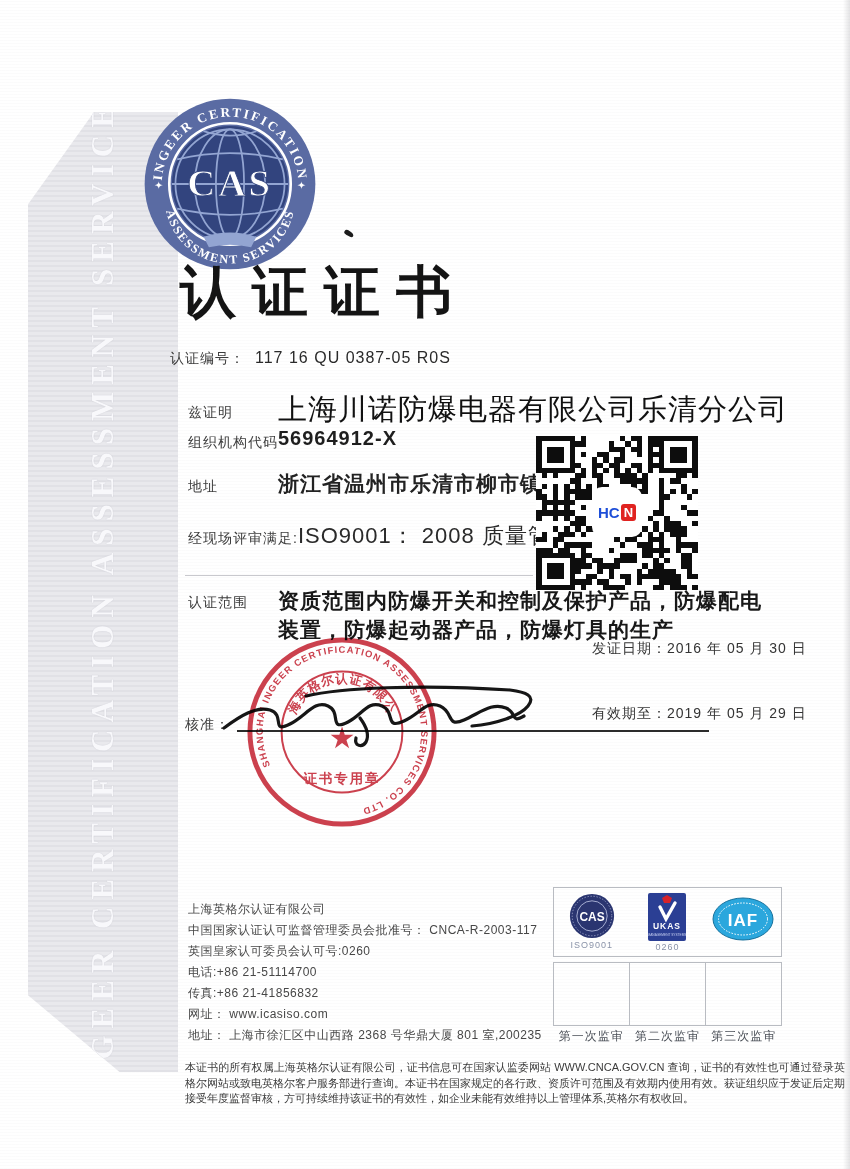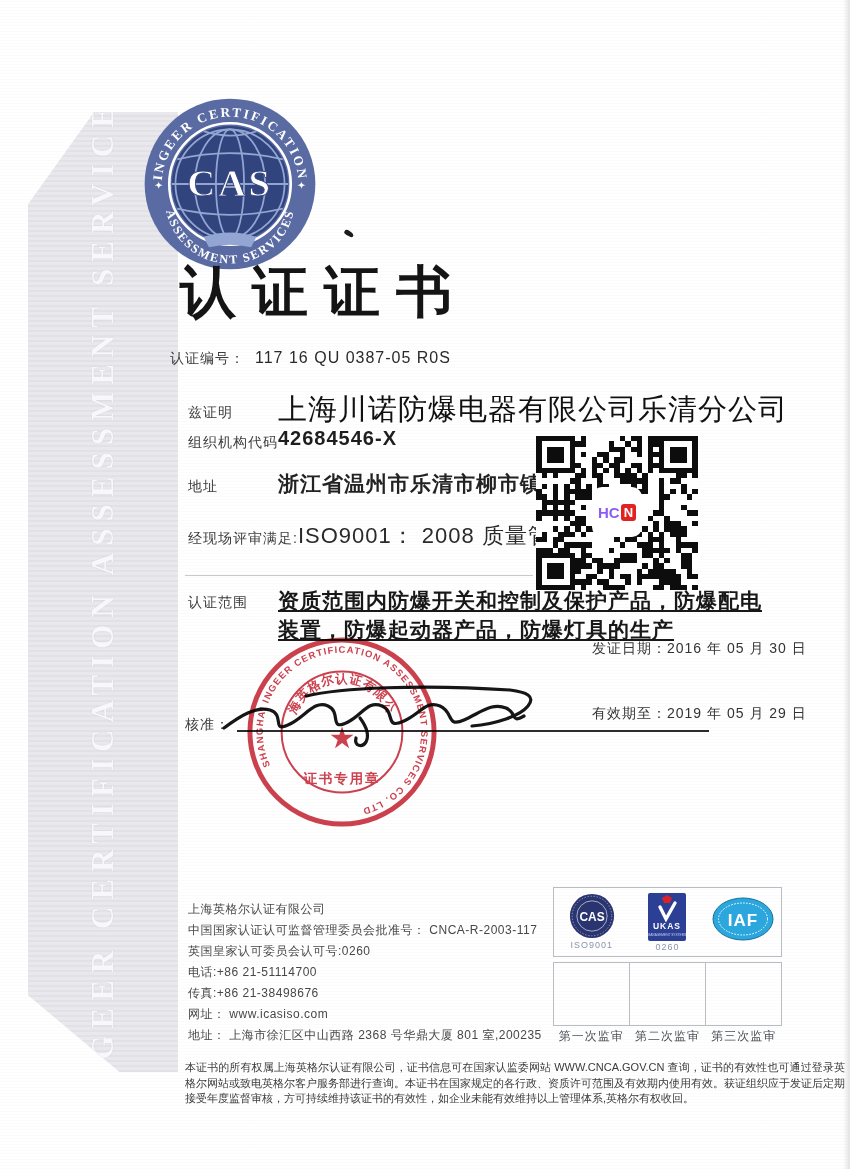--- a/index.html
+++ b/index.html
@@ -29,29 +29,29 @@
   .company{left:278px;top:390px;font-size:29px;font-weight:normal;color:#111;letter-spacing:1px;}
   .lbl-certify{left:188px;top:404px;}
   .lbl-orgcode{left:188px;top:434px;}
   .val-orgcode{left:278px;top:427px;font-size:20px;font-weight:bold;letter-spacing:1px;}
   .lbl-address{left:188px;top:478px;}
   .val-address{left:278px;top:470px;font-size:21px;font-weight:bold;color:#222;letter-spacing:1px;}
   .row-audit{left:188px;top:521px;font-size:14px;color:#3c3c3c;}
   .row-audit .val{font-size:22px;color:#2a2a2a;letter-spacing:1px;}
   .scope-sep{left:185px;top:575px;width:348px;height:1px;background:#c9c9ce;}
   .lbl-scope{left:188px;top:594px;}
-  .scope{left:278px;top:586px;font-size:21px;font-weight:bold;color:#181818;line-height:29px;letter-spacing:1px;text-decoration:underline;}
+  .scope{left:278px;top:586px;font-size:21px;font-weight:bold;color:#181818;line-height:29px;letter-spacing:1px;}
 
   
   .qr{left:536px;top:436px;width:162px;height:154px;background:#fff;}
   .qr svg{width:100%;height:100%;shape-rendering:crispEdges;}
   .qr-logo{left:594px;top:489px;width:46px;height:46px;background:#fff;border-radius:8px;
            box-shadow:0 0 0 2px #fff;display:flex;align-items:center;justify-content:center;
            font-weight:bold;font-size:15px;}
-  .qr-logo .hc{color:#8b5cf6;letter-spacing:0;}
+  .qr-logo .hc{color:#1d4ed8;letter-spacing:0;}
   .qr-logo .nbox{display:inline-block;background:#e02320;color:#fff;border-radius:3px;
            padding:0 3px;margin-left:1px;font-size:13px;line-height:17px;}
 
   
   .dates{font-size:14px;color:#343434;letter-spacing:1px;}
   .d1{left:592px;top:640px;} .d2{left:592px;top:705px;}
   .lbl-approve{left:185px;top:716px;}
   .approve-line{left:237px;top:730px;width:472px;height:1.5px;background:#2b2b2b;}
   .seal{left:243px;top:633px;width:198px;height:198px;mix-blend-mode:multiply;opacity:.93;}
   .sig{left:210px;top:666px;width:335px;height:90px;mix-blend-mode:multiply;}
@@ -121,21 +121,21 @@
   <div class="abs title">认证证书</div>
 
   <div class="abs row-certno">
     <span class="lbl">认证编号：</span><span class="val">117 16 QU 0387-05 R0S</span>
   </div>
 
   <div class="abs lbl lbl-certify">兹证明</div>
   <div class="abs company">上海川诺防爆电器有限公司乐清分公司</div>
 
   <div class="abs lbl lbl-orgcode">组织机构代码</div>
-  <div class="abs val val-orgcode">42684546-X</div>
+  <div class="abs val val-orgcode">56964912-X</div>
 
   <div class="abs lbl lbl-address">地址</div>
   <div class="abs val-address">浙江省温州市乐清市柳市镇</div>
 
   <div class="abs row-audit">
     <span class="lbl">经现场评审满足:</span><span class="val">ISO9001： 2008 质量管理</span>
   </div>
 
   <div class="abs scope-sep"></div>
 
@@ -615,21 +615,21 @@
       <path d="M 96,30 C 130,22 210,18 300,24 C 316,26 326,30 318,40 C 310,50 286,58 262,60"></path>
       <path d="M 150,52 C 156,60 160,68 156,76 C 152,82 144,80 146,72"></path>
     </g>
   </svg>
 
   <div class="abs issuer">
     <div>上海英格尔认证有限公司</div>
     <div>中国国家认证认可监督管理委员会批准号： CNCA-R-2003-117</div>
     <div>英国皇家认可委员会认可号:0260</div>
     <div>电话:+86 21-51114700</div>
-    <div>传真:+86 21-38498676</div>
+    <div>传真:+86 21-41856832</div>
     <div>网址： www.icasiso.com</div>
     <div>地址： 上海市徐汇区中山西路 2368 号华鼎大厦 801 室,200235</div>
   </div>
 
   <div class="abs logo-box">
     <div class="logo-cell">
       <svg width="46" height="46" viewBox="0 0 50 50">
         <circle cx="25" cy="25" r="24" fill="#2a3570"></circle>
         <circle cx="25" cy="25" r="16.5" fill="none" stroke="#aeb6d8" stroke-width="1"></circle>
         <circle cx="25" cy="25" r="21.5" fill="none" stroke="#aeb6d8" stroke-width="0.8" stroke-dasharray="1.5 1.8"></circle>

